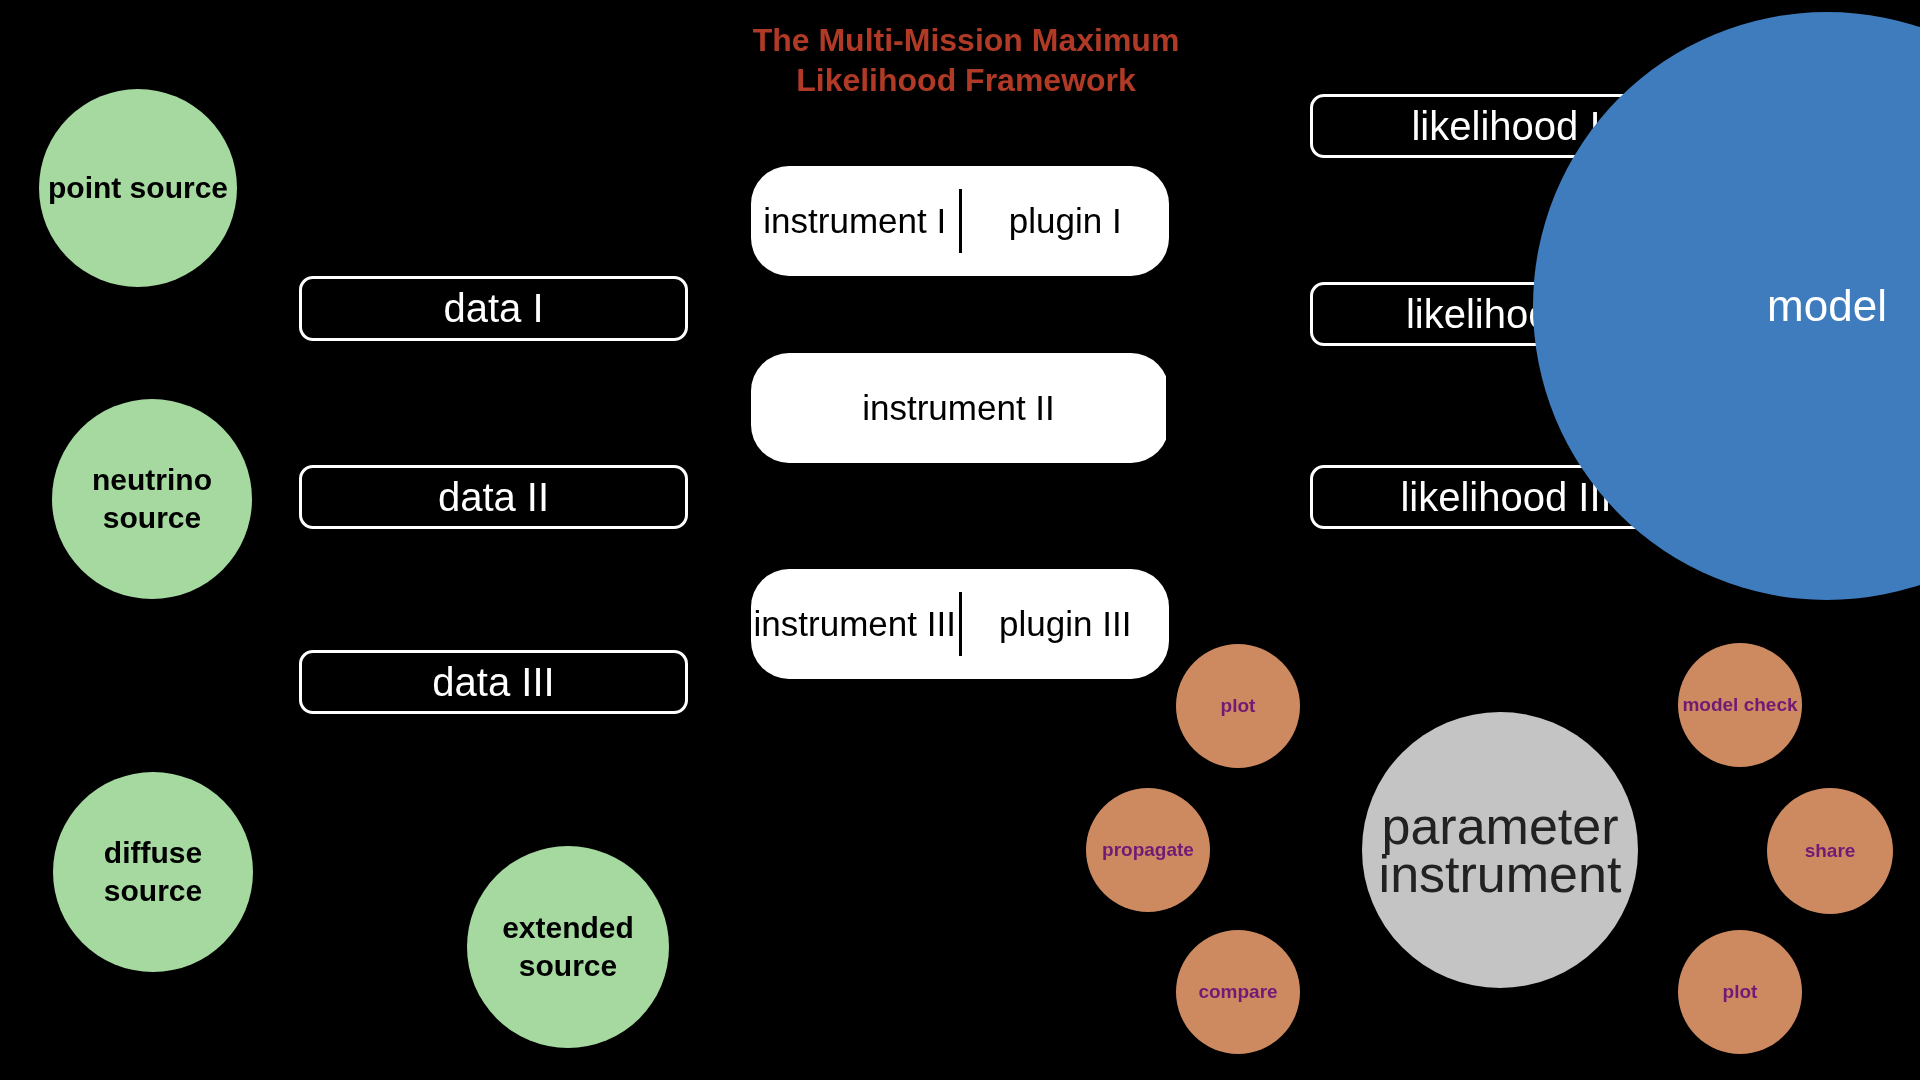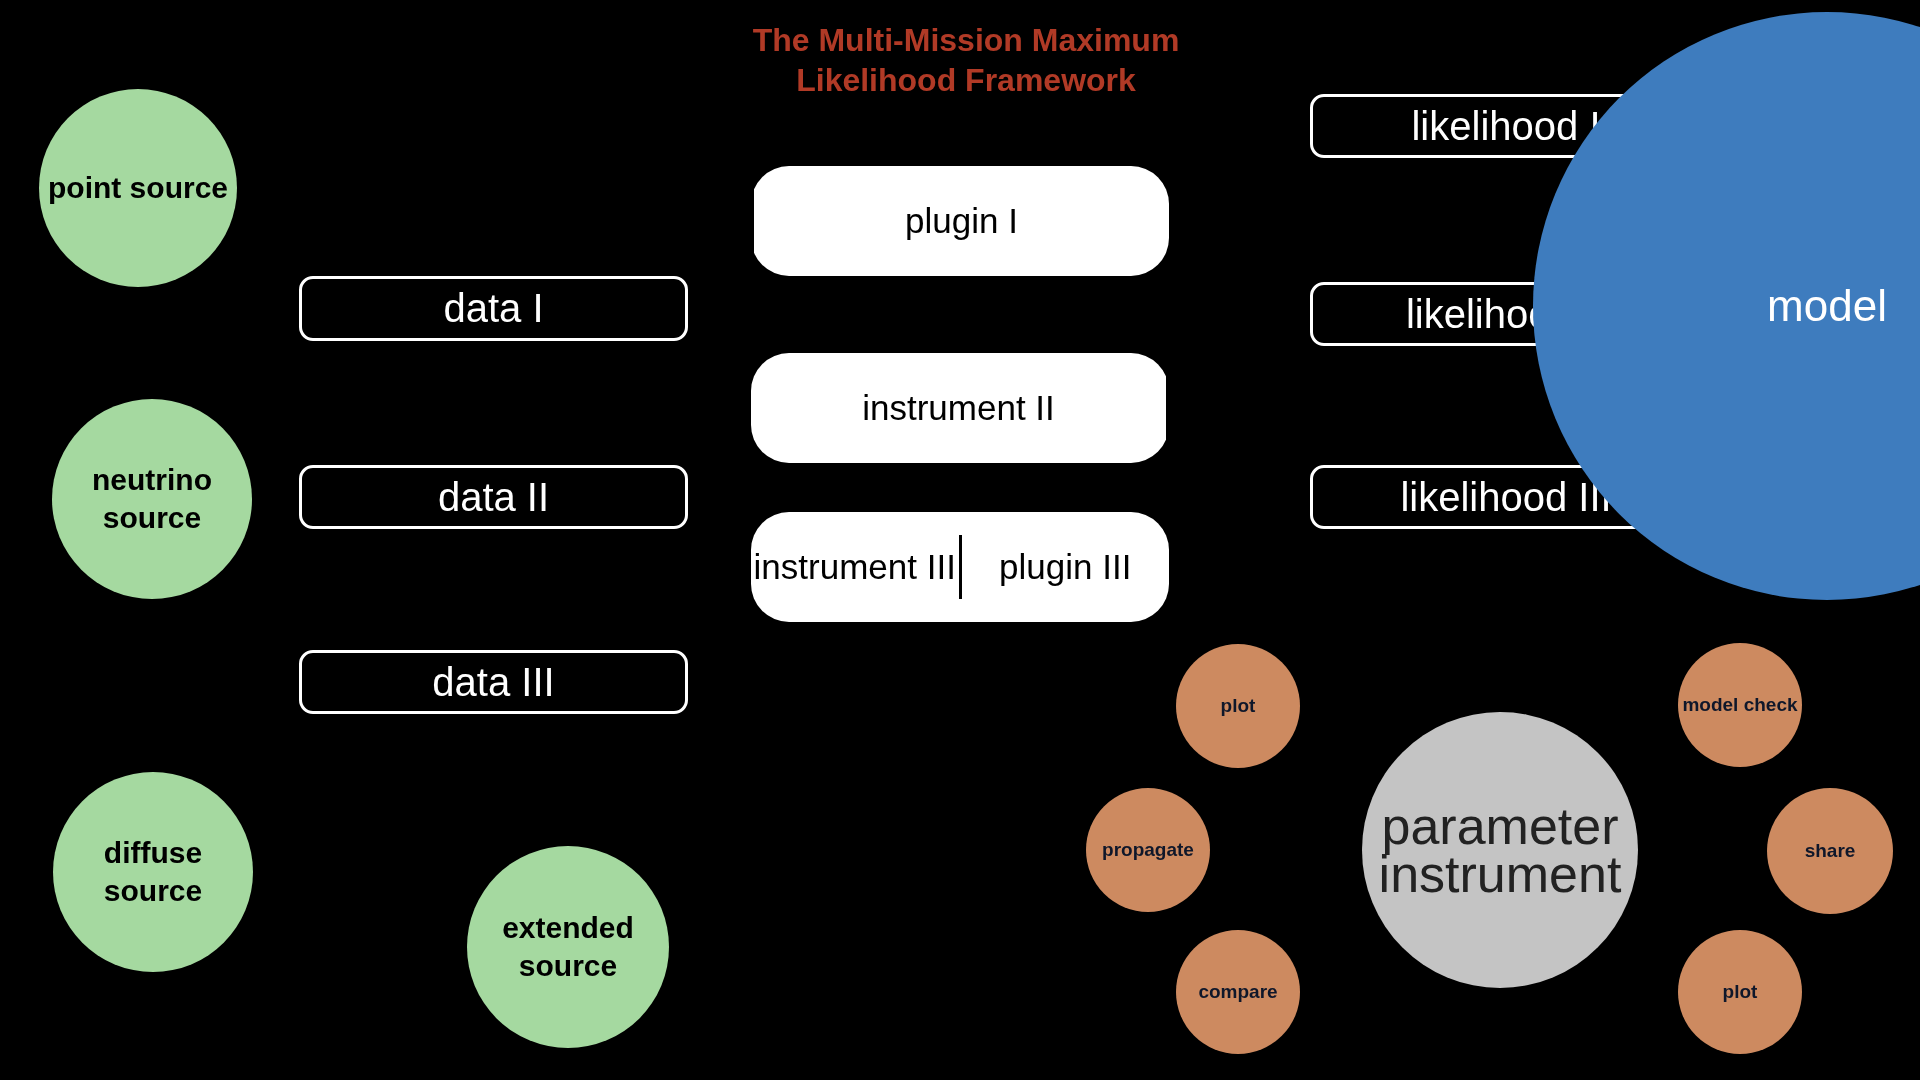--- a/index.html
+++ b/index.html
@@ -29,28 +29,28 @@
   .b-data2{left:299px;top:465px;width:383px;height:58px;}
   .b-data3{left:299px;top:650px;width:383px;height:58px;}
   .b-lik1{left:1310px;top:94px;width:386px;height:58px;}
   .b-lik2{left:1310px;top:282px;width:386px;height:58px;}
   .b-lik3{left:1310px;top:465px;width:386px;height:58px;}
 
   .instr{
     position:absolute;left:751px;width:418px;height:110px;background:#fff;
     border-radius:38px;color:#000;font-size:35px;display:flex;align-items:center;
   }
-  .i-1{top:166px;}.i-2{top:353px;}.i-3{top:512px;}
+  .i-1{top:166px;}.i-2{top:353px;}.i-3{top:569px;}
   .instr .cell{flex:1;text-align:center;}
   .instr .divider{width:3px;height:64px;background:#000;}
 
   .model{left:1533px;top:12px;width:588px;height:588px;background:var(--model-blue,#3e7cbe);color:#fff;font-size:44px;}
   .gray-circle{left:1362px;top:712px;width:276px;height:276px;background:var(--exploration-gray,#c4c4c4);color:#222;font-size:52px;line-height:48px;}
 
-  .orange{background:var(--action-orange,#cd8a60);color:#0f172a;font-weight:bold;font-size:19px;line-height:22px;}
+  .orange{background:var(--action-orange,#cd8a60);color:#701a75;font-weight:bold;font-size:19px;line-height:22px;}
   .o-plot{left:1176px;top:644px;width:124px;height:124px;}
   .o-propagate{left:1086px;top:788px;width:124px;height:124px;}
   .o-compare{left:1176px;top:930px;width:124px;height:124px;}
   .o-modelcheck{left:1678px;top:643px;width:124px;height:124px;}
   .o-share{left:1767px;top:788px;width:126px;height:126px;}
   .o-save{left:1678px;top:930px;width:124px;height:124px;}
 </style>
 </head>
 <body>
 
@@ -81,20 +81,21 @@
     <span>data I</span>
   </div>
   <div class="box b-data2">
     <span>data II</span>
   </div>
   <div class="box b-data3">
     <span>data III</span>
   </div>
 
   <div class="instr i-1">
+    <div class="cell">instrument I</div>
     <div class="divider"></div>
     <div class="cell">plugin I</div>
   </div>
   <div class="instr i-2">
     <div class="cell">instrument II</div>
     <div class="divider"></div>
   </div>
   <div class="instr i-3">
     <div class="cell">instrument III</div>
     <div class="divider"></div>

